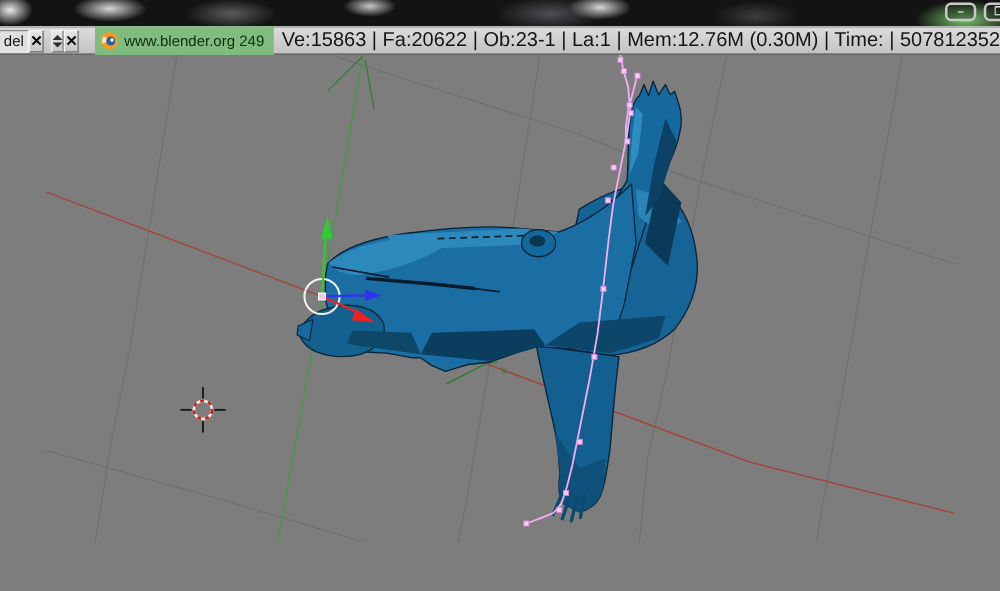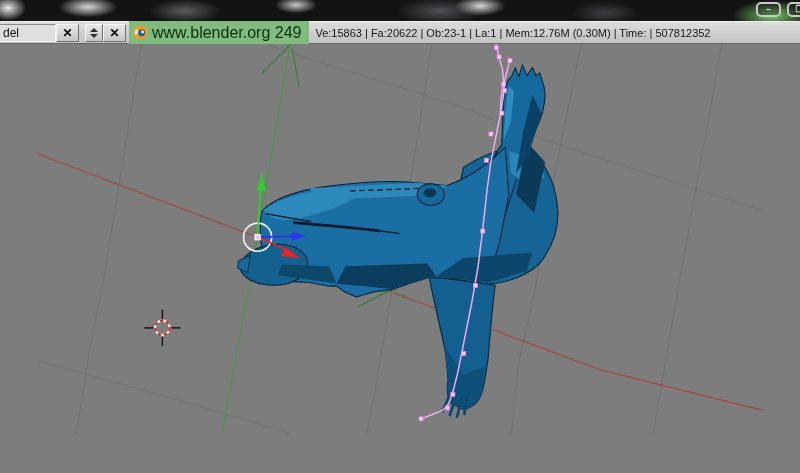--- a/index.html
+++ b/index.html
@@ -24,37 +24,37 @@
   .win-btn.min{left:756px;}
   .win-btn.max{left:787px;}
 
   
   .bl-header{position:absolute;left:0;top:21px;width:800px;height:23px;
     background:linear-gradient(#dcdcdc,#c2c2c2);
     border-top:1px solid #efefef;border-bottom:1px solid #696969;
     box-sizing:border-box;display:flex;align-items:center;font-size:12px;color:#111;}
   .fld{box-sizing:border-box;height:18px;line-height:16px;background:#e0e0e0;
     border:1px solid;border-color:#8b8b8b #f2f2f2 #f2f2f2 #8b8b8b;
-    padding:0 3px;overflow:hidden;white-space:nowrap;}
+    padding:0 3px;overflow:hidden;white-space:nowrap;text-align:center;}
   .fld-name{width:56px;margin-left:0;border-left:none;}
   .xbtn{box-sizing:border-box;height:18px;width:23px;margin:0;padding:0;
     background:linear-gradient(#e6e6e6,#c6c6c6);
     border:1px solid;border-color:#f5f5f5 #6f6f6f #6f6f6f #f5f5f5;
     font-weight:bold;font-size:12px;line-height:14px;color:#000;cursor:pointer;}
   .browse{box-sizing:border-box;height:18px;width:18px;margin-left:6px;
     background:linear-gradient(#e6e6e6,#c6c6c6);
     border:1px solid;border-color:#f5f5f5 #6f6f6f #6f6f6f #f5f5f5;
     display:flex;flex-direction:column;align-items:center;justify-content:center;gap:2px;cursor:pointer;}
   .tri{width:0;height:0;border-left:4px solid transparent;border-right:4px solid transparent;}
   .tri.up{border-bottom:4px solid #2e2e2e;}
   .tri.down{border-top:4px solid #2e2e2e;}
   .fld-scene{width:108px;margin-left:1px;}
-  .version{height:23px;display:flex;align-items:center;gap:4px;margin-left:3px;
-    background:#80bb80;padding:0 8px 0 4px;color:#0d2e0d;font-size:16px;white-space:nowrap;}
-  .stats{margin-left:6px;white-space:nowrap;color:#151515;font-size:11px;letter-spacing:0;}
+  .version{height:23px;display:flex;align-items:center;gap:4px;margin-left:13px;
+    background:#80bb80;padding:0 8px 0 4px;color:#0d2e0d;font-size:12px;white-space:nowrap;}
+  .stats{margin-left:6px;white-space:nowrap;color:#151515;font-size:16px;letter-spacing:0;}
 
   
   .viewport{position:absolute;left:0;top:44px;width:800px;height:429px;background:#7d7d7d;cursor:crosshair;}
   .viewport svg{position:absolute;left:0;top:0;}
   text.axis-x{font-family:"Liberation Sans",sans-serif;font-size:11px;fill:#2f7d33;}
 </style>
 </head>
 <body>
 
 <div class="screen">

